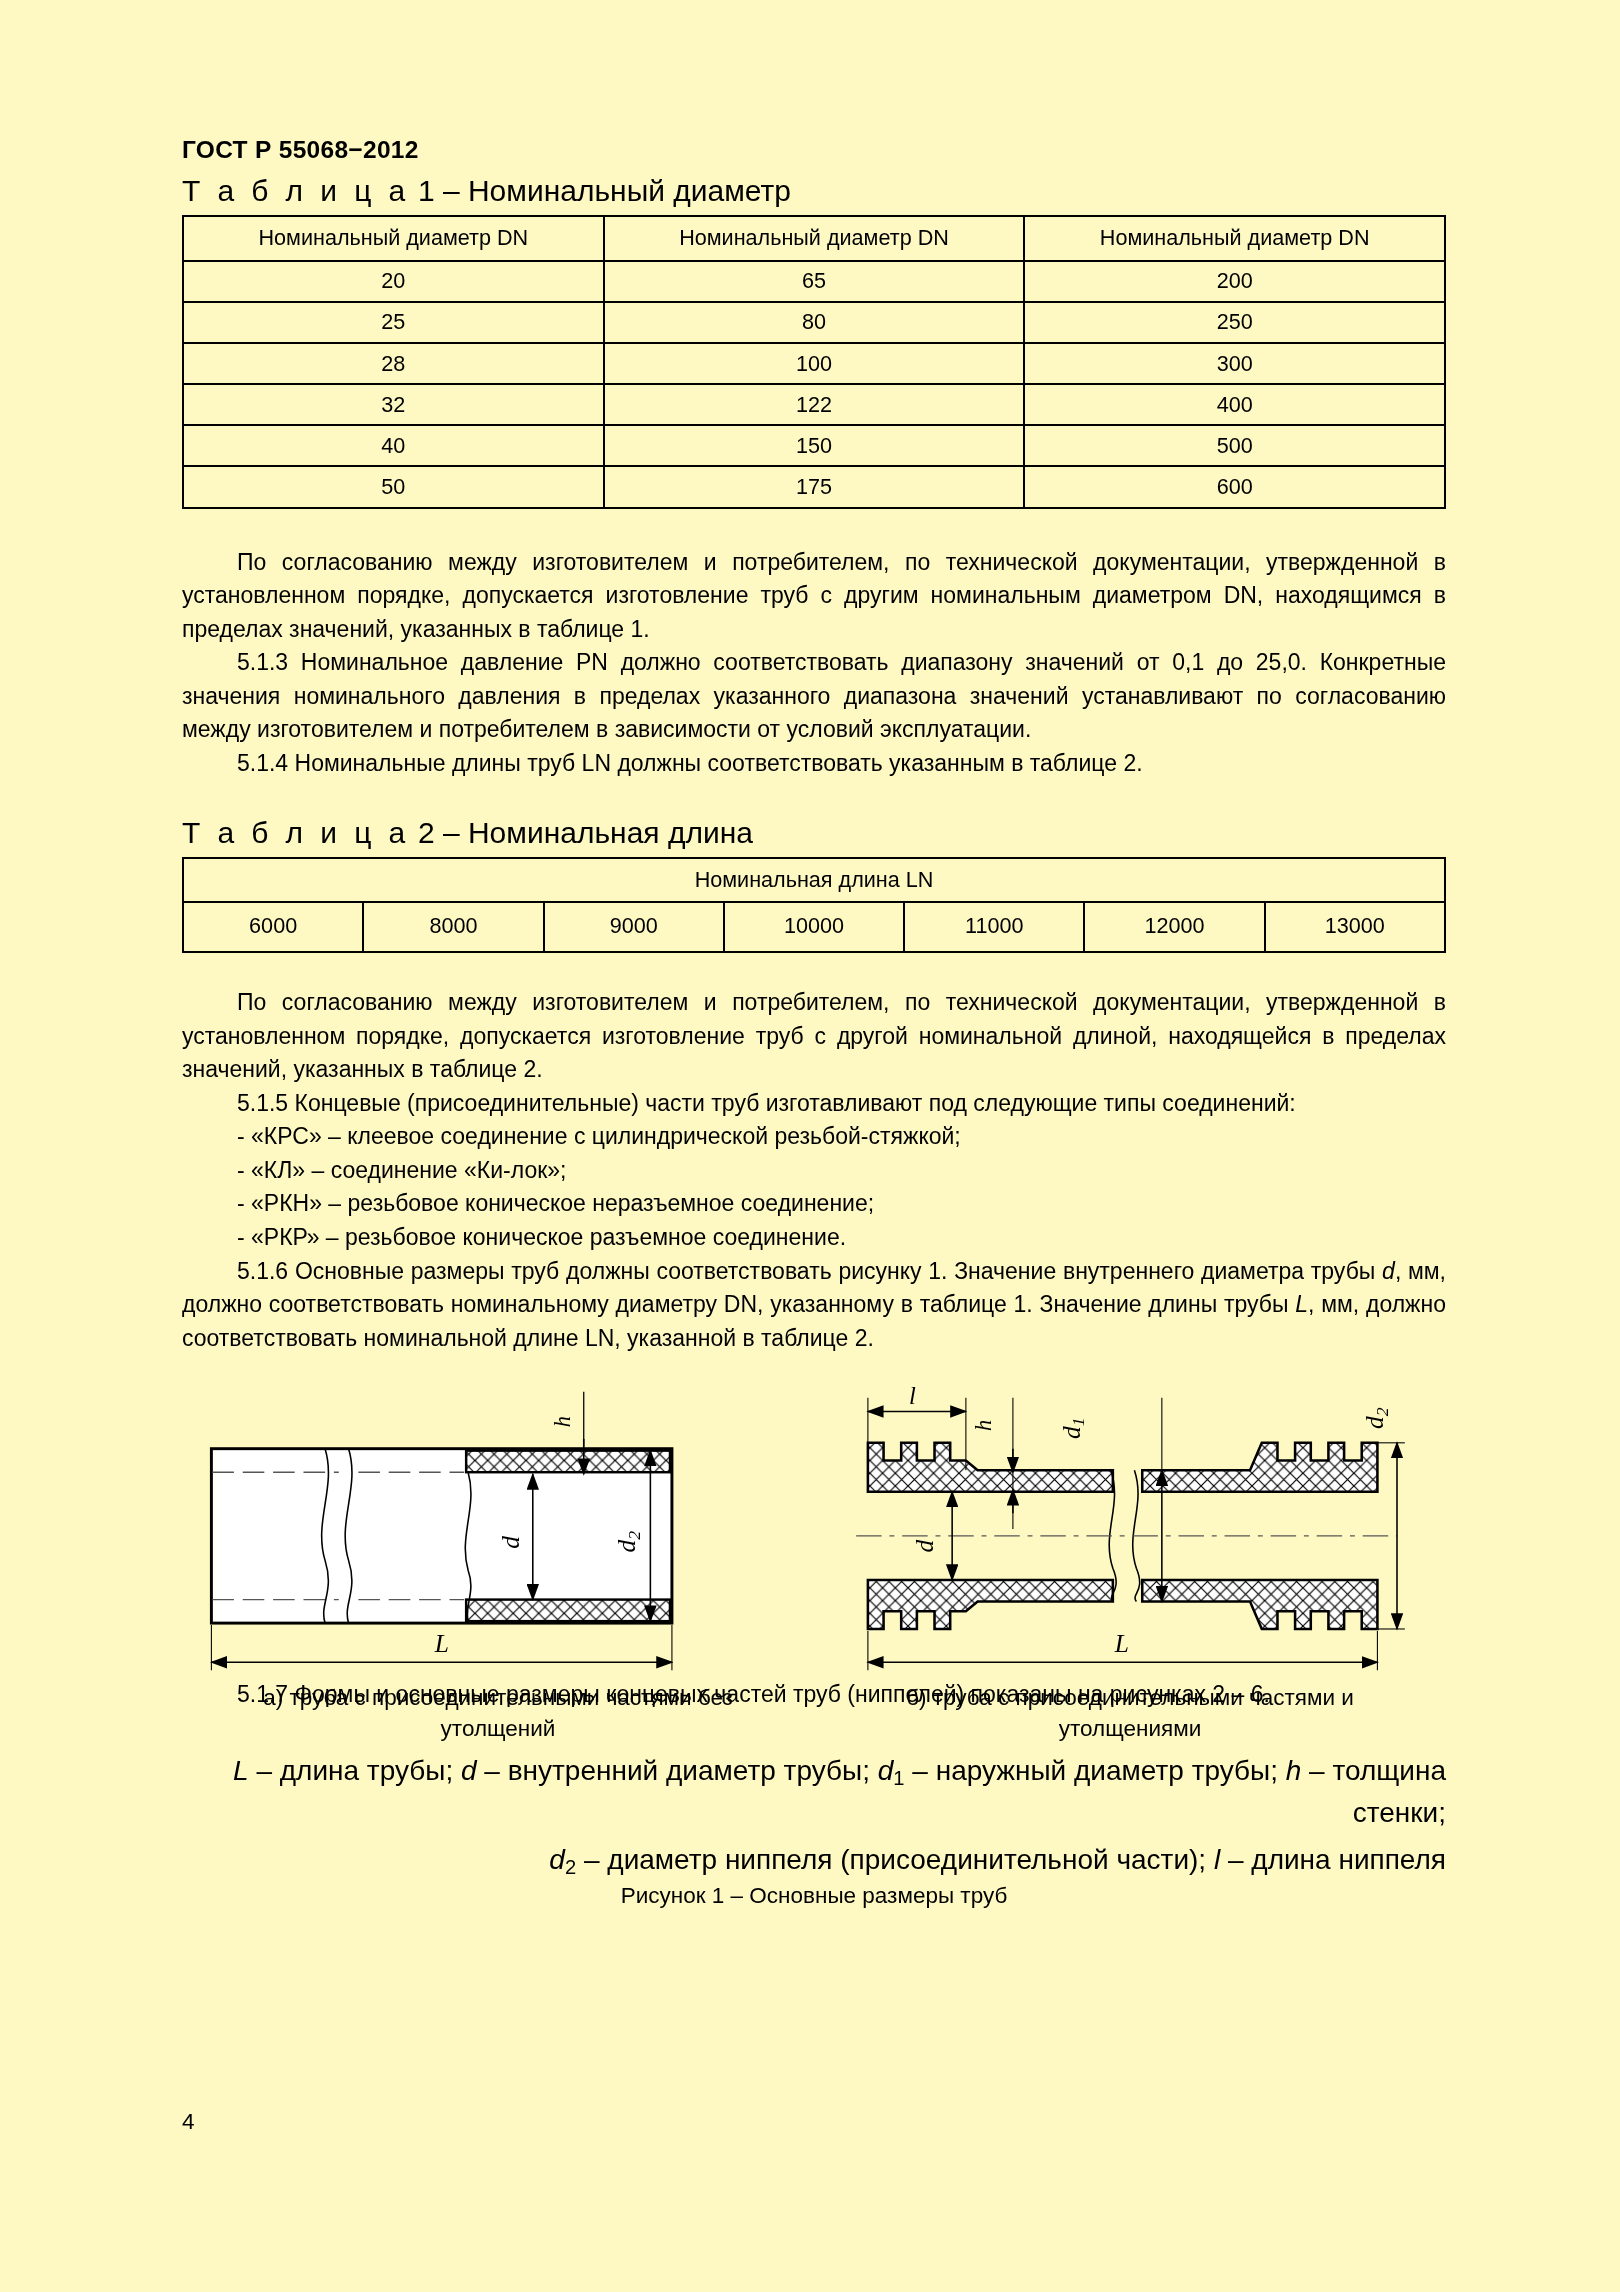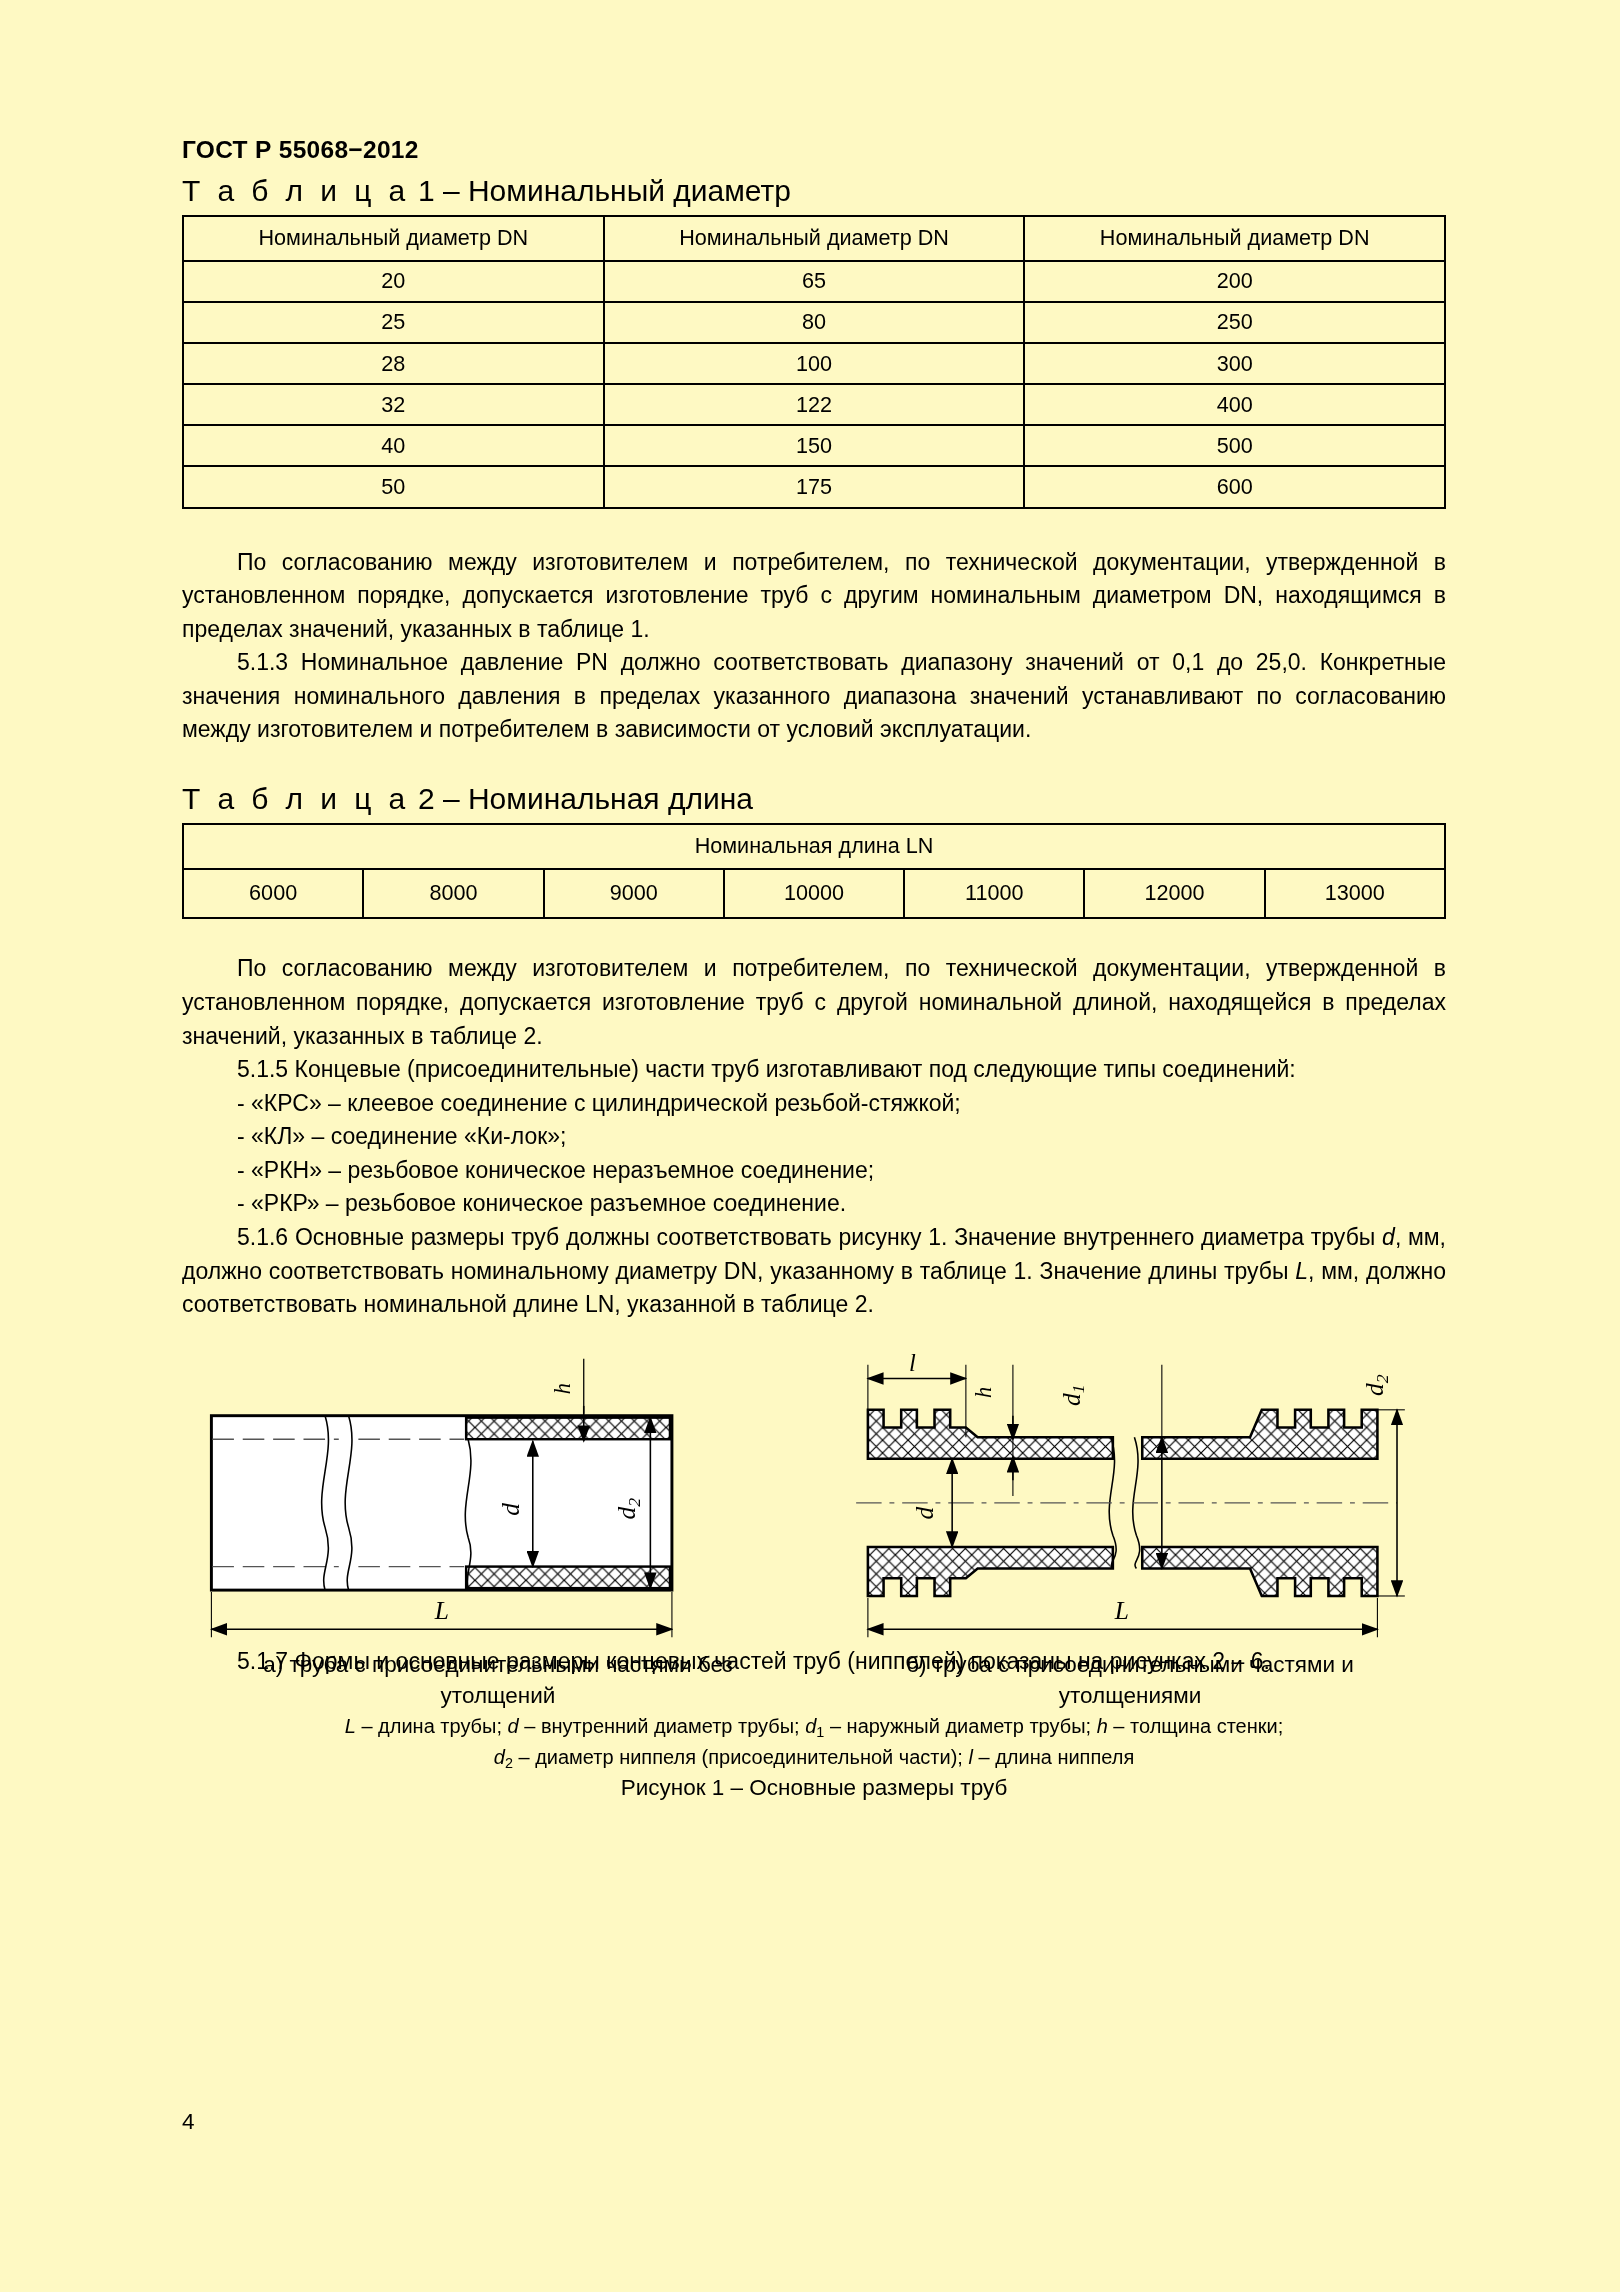--- a/index.html
+++ b/index.html
@@ -119,24 +119,24 @@
   }
   .fig-caption-col {
     width: 50%;
     text-align: center;
     font-size: 22.5px;
     line-height: 1.38;
     padding: 0 29px;
     box-sizing: border-box;
   }
   .fig-legend {
-    text-align: center;
-    font-size: 20px;
+    text-align: right;
+    font-size: 28px;
     line-height: 1.42;
-    margin-top: 1px;
+    margin-top: 7px;
   }
   .fig-title {
     text-align: center;
     font-size: 22.5px;
     margin-top: 2px;
   }
   i.it { font-style: italic; }
   sub.sb { font-size: 0.72em; vertical-align: -0.25em; }
 
   
@@ -203,20 +203,21 @@
             <td>600</td>
           </tr>
         </tbody>
       </table>
     </div>
 
     <div class="gap-lg"></div>
 
     <p class="body">По согласованию между изготовителем и потребителем, по технической документации, утвержденной в установленном порядке, допускается изготовление труб с другим номинальным диаметром DN, находящимся в пределах значений, указанных в таблице 1.</p>
     <p class="body">5.1.3 Номинальное давление PN должно соответствовать диапазону значений от 0,1 до 25,0. Конкретные значения номинального давления в пределах указанного диапазона значений устанавливают по согласованию между изготовителем и потребителем в зависимости от условий эксплуатации.</p>
+    <p class="body">5.1.4 Номинальные длины труб LN должны соответствовать указанным в таблице 2.</p>
 
     <div class="gap-lg"></div>
 
     <div class="table-caption">
       <span class="spaced">Т а б л и ц а</span>
       <span>2</span>
       <span>–</span>
       <span>Номинальная длина</span>
     </div>
 

